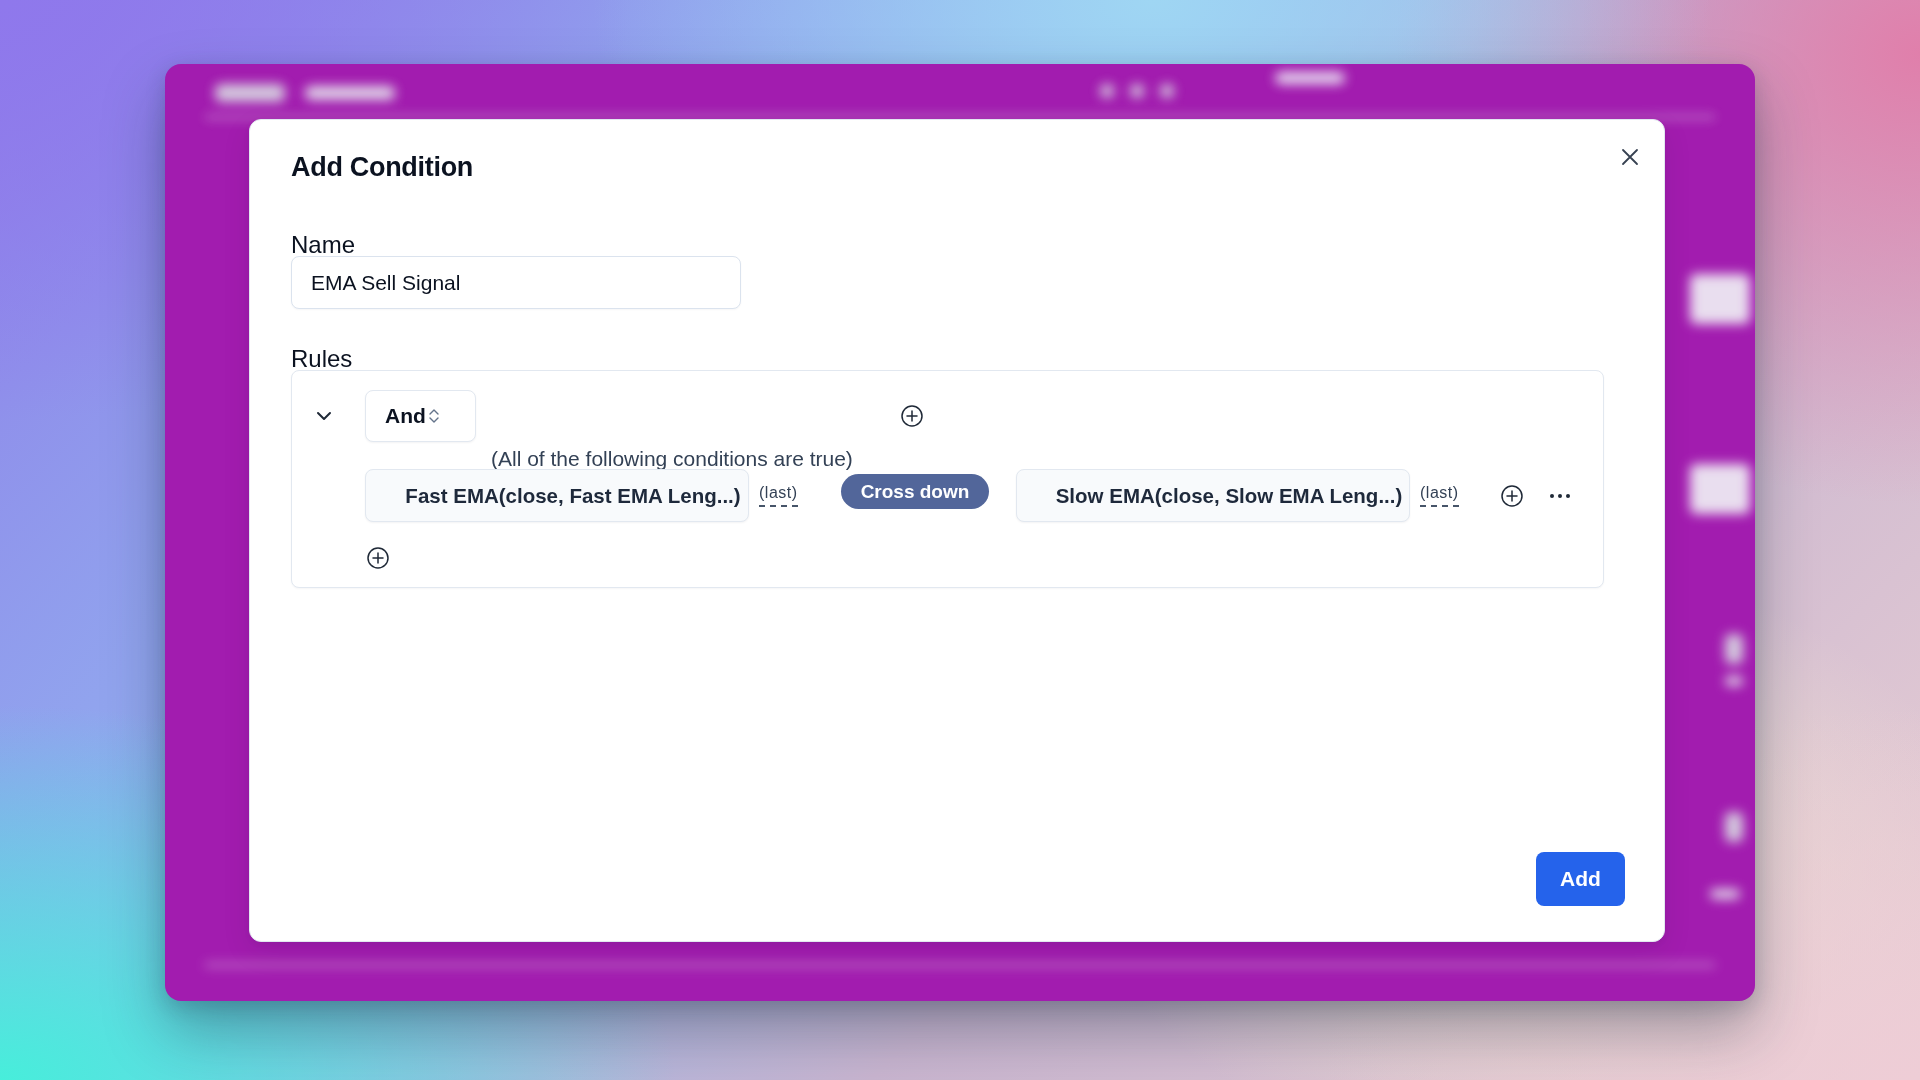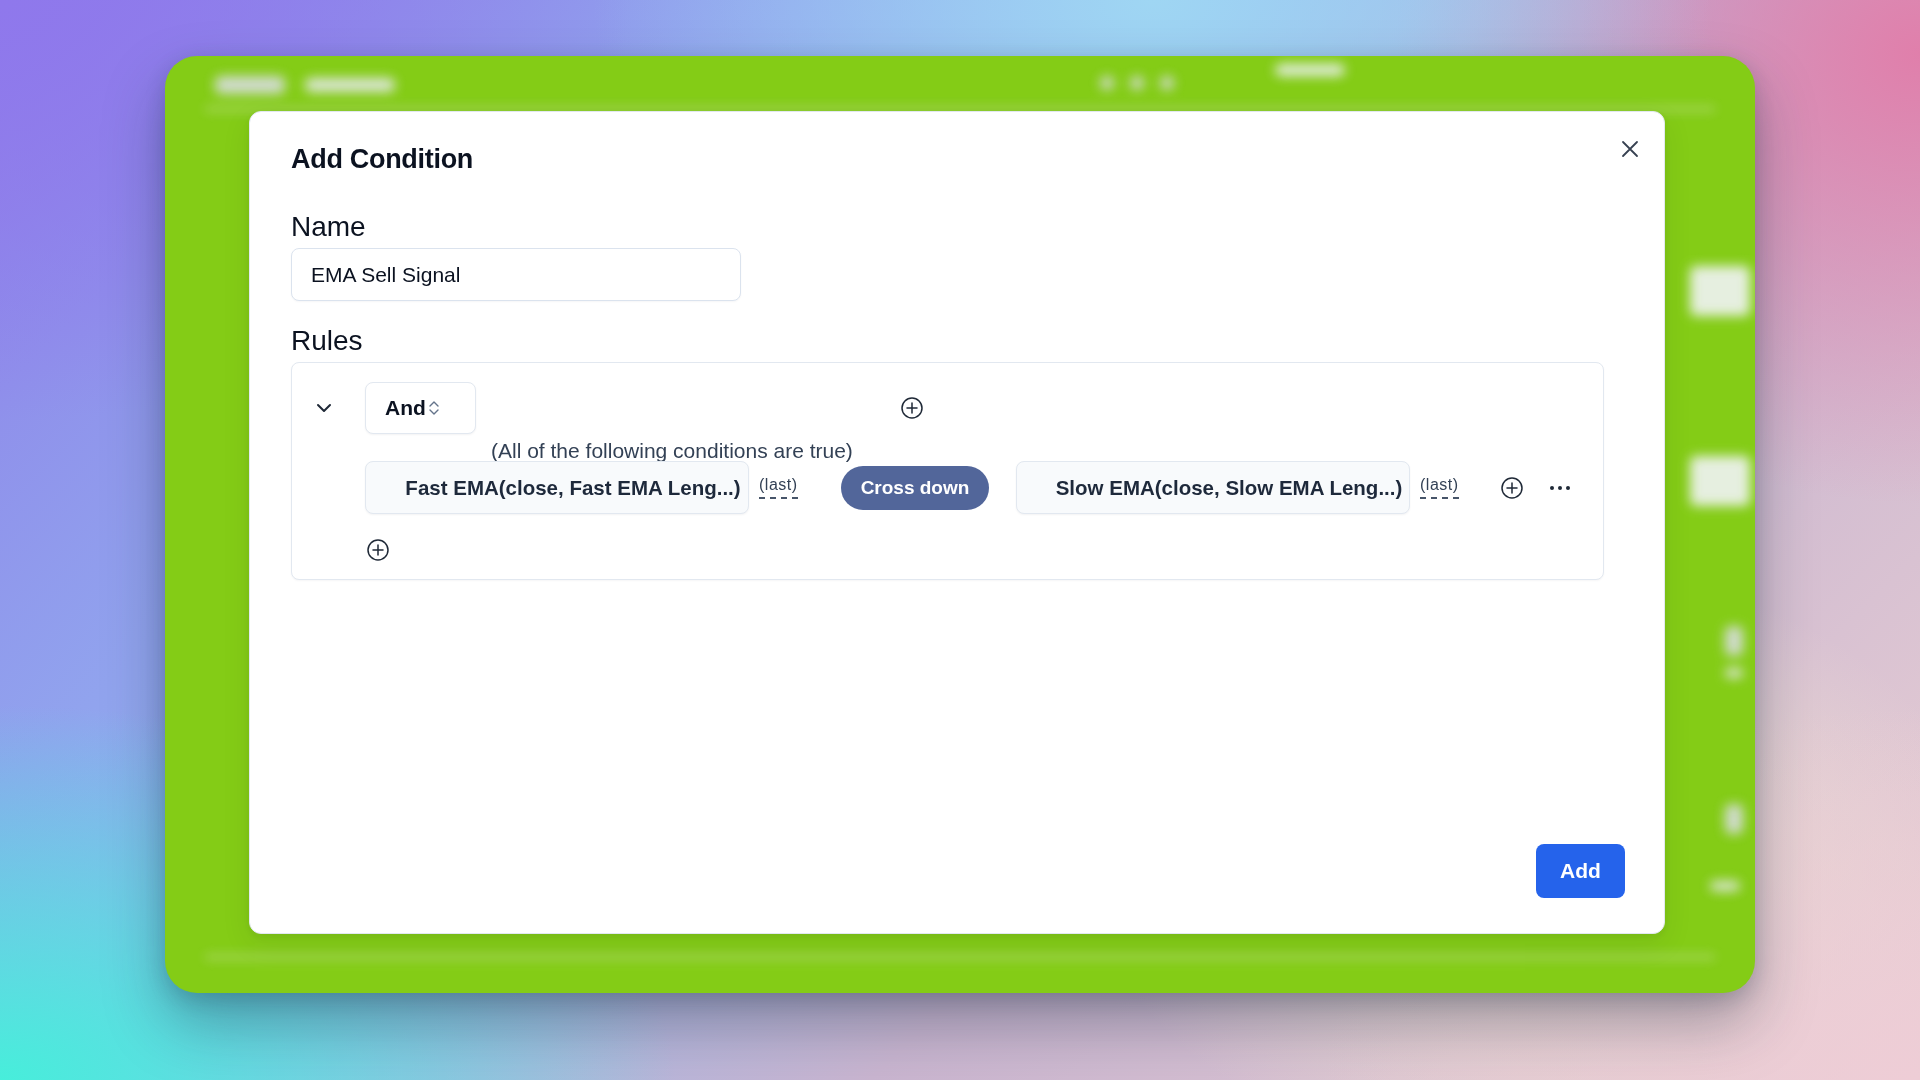--- a/index.html
+++ b/index.html
@@ -11,22 +11,22 @@
     background:
       radial-gradient(ellipse 900px 600px at 0% 0%, #8f78ec 0%, rgba(143,120,236,0) 70%),
       radial-gradient(ellipse 800px 500px at 60% 0%, #9fd6f3 0%, rgba(159,214,243,0) 70%),
       radial-gradient(ellipse 700px 600px at 100% 5%, #e07fab 0%, rgba(224,127,171,0) 75%),
       radial-gradient(ellipse 900px 500px at 0% 100%, #47eedb 0%, rgba(71,238,219,0) 75%),
       radial-gradient(ellipse 800px 500px at 100% 100%, #eecdd6 0%, rgba(238,205,214,0) 75%),
       radial-gradient(ellipse 600px 400px at 80% 80%, #efe1d2 0%, rgba(239,225,210,0) 75%),
       linear-gradient(135deg, #8d7de8 0%, #93b7f1 40%, #c9b5d0 65%, #e9cfd4 100%);
   }
   .outer-card {
-    position: absolute; left: 165px; top: 56px; width: 1590px; height: 937px;
-    background: #84cc16; border-radius: 32px;
+    position: absolute; left: 165px; top: 64px; width: 1590px; height: 937px;
+    background: #a21caf; border-radius: 16px;
     box-shadow: 0 30px 60px rgba(20,40,60,0.35), 0 6px 20px rgba(20,40,60,0.18);
     overflow: hidden;
   }
   
   .bg-app { position: absolute; inset: 0; filter: blur(6px); opacity: 0.9; }
   .bg-app .blob { position: absolute; background: #d9dde3; border-radius: 6px; }
   .bg-app .line { position: absolute; background: #eef0f4; height: 2px; }
 
   .dialog {
     position: absolute; left: 84px; top: 55px; width: 1416px; height: 823px;
@@ -34,21 +34,21 @@
     box-shadow: 0 10px 30px rgba(15,23,42,0.08), 0 2px 6px rgba(15,23,42,0.05);
   }
   .dialog-title {
     position: absolute; left: 41px; top: 32px;
     font-size: 27px; font-weight: 700; color: #0b1220; letter-spacing: -0.3px;
   }
   .close-btn {
     position: absolute; left: 1368px; top: 25px; width: 24px; height: 24px;
     display: flex; align-items: center; justify-content: center; cursor: pointer;
   }
-  .field-label { position: absolute; left: 41px; font-size: 28px; color: #0b1220; font-weight: 500; }
+  .field-label { position: absolute; left: 41px; font-size: 24px; color: #0b1220; font-weight: 500; margin-top: 12px; }
   .name-input {
     position: absolute; left: 41px; top: 136px; width: 450px; height: 53px;
     border: 1px solid #dbe3ee; border-radius: 8px; padding: 11px 19px;
     font-family: "Liberation Sans", "DejaVu Sans", sans-serif; font-size: 21px; color: #0b1220;
     background: #fff; outline: none;
     box-shadow: 0 1px 2px rgba(15,23,42,0.04);
   }
   .rules-box {
     position: absolute; left: 41px; top: 250px; width: 1313px; height: 218px;
     border: 1px solid #e2e8f0; border-radius: 8px; background: #fff;
@@ -79,21 +79,21 @@
     font-size: 20.5px; font-weight: 600; color: #1e293b; cursor: pointer;
     box-shadow: 0 1px 2px rgba(15,23,42,0.05);
     white-space: nowrap;
     padding-left: 32px;
   }
   .lookback {
     position: absolute; top: 110px; font-size: 16px; color: #334155;
     border-bottom: 2px dashed #475569; line-height: 24px; cursor: pointer; letter-spacing: 0.5px;
   }
   .cross-pill {
-    position: absolute; left: 549px; top: 103px; width: 148px; height: 44px;
+    position: absolute; left: 549px; top: 103px; width: 148px; height: 35px;
     background: #52669a; color: #ffffff; border-radius: 22px;
     display: flex; align-items: center; justify-content: center;
     font-size: 19px; font-weight: 600; cursor: pointer;
   }
   .add-btn {
     position: absolute; left: 1286px; top: 732px; width: 89px; height: 54px;
     background: #2563eb; color: #fff; border: none; border-radius: 8px;
     font-family: "Liberation Sans", "DejaVu Sans", sans-serif;
     font-size: 21px; font-weight: 700; cursor: pointer;
   }

